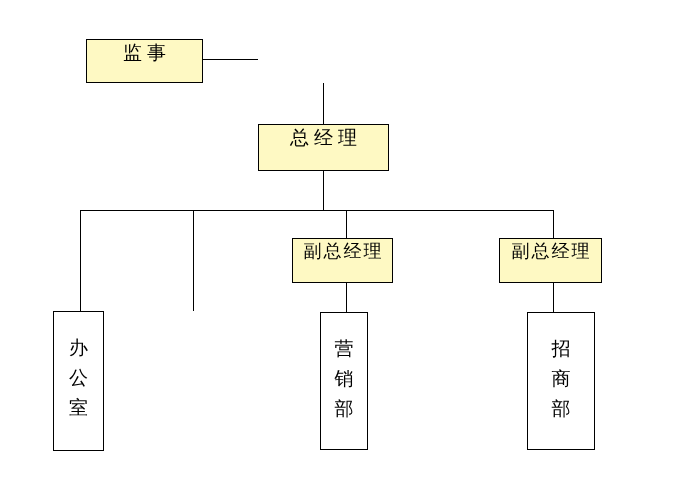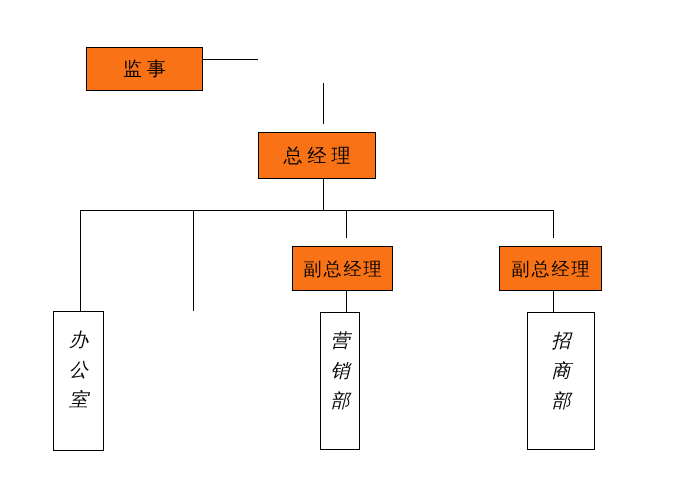--- a/index.html
+++ b/index.html
@@ -13,25 +13,24 @@
     height: 499px;
     background: #ffffff;
     font-family: "Liberation Sans", sans-serif;
     color: #000000;
     overflow: hidden;
   }
   .box {
     position: absolute;
     box-sizing: border-box;
     border: 1px solid #000000;
-    background: #f97316;
+    background: #fef9c3;
     display: flex;
-    align-items: center;
+    align-items: flex-start;
     justify-content: center;
-    margin-top: 8px;
   }
   .hlabel {
     font-size: 19px;
     letter-spacing: 5px;
     padding-left: 5px; 
     white-space: nowrap;
     color: #000000;
   }
   .hlabel-sm {
     font-size: 18px;
@@ -43,28 +42,27 @@
   }
   .vbox {
     position: absolute;
     box-sizing: border-box;
     border: 1px solid #000000;
     background: #ffffff;
   }
   .vlabel {
     display: block;
     width: 1.08em;
-    margin: 0 auto;
+    margin: 8px auto;
     padding-top: 13px;
     font-size: 19px;
     line-height: 30px;
     text-align: center;
     word-break: break-all;
     color: #000000;
-    font-style: italic;
   }
   .line {
     position: absolute;
     background: #000000;
   }
 </style>
 </head>
 <body>
 
 <div id="canvas">
@@ -78,38 +76,38 @@
   <div class="line" style="left:346px; top:210px; width:1px; height:28px"></div>
   <div class="line" style="left:553px; top:210px; width:1px; height:28px"></div>
   <div class="line" style="left:346px; top:283px; width:1px; height:29px"></div>
   <div class="line" style="left:553px; top:283px; width:1px; height:29px"></div>
 
   <div class="box" style="left:86px; top:39px; width:117px; height:44px">
     <span class="hlabel">监事</span>
   </div>
 
 
-  <div class="box" style="left:258px; top:124px; width:118px; height:47px">
+  <div class="box" style="left:258px; top:124px; width:131px; height:47px">
     <span class="hlabel">总经理</span>
   </div>
 
   <div class="box" style="left:292px; top:238px; width:101px; height:45px">
     <span class="hlabel-sm">副总经理</span>
   </div>
 
   <div class="box" style="left:499px; top:238px; width:103px; height:45px">
     <span class="hlabel-sm">副总经理</span>
   </div>
 
   <div class="vbox" style="left:53px; top:311px; width:51px; height:140px">
     <span class="vlabel">办公室</span>
   </div>
 
 
-  <div class="vbox" style="left:320px; top:312px; width:40px; height:138px">
+  <div class="vbox" style="left:320px; top:312px; width:48px; height:138px">
     <span class="vlabel">营销部</span>
   </div>
 
   <div class="vbox" style="left:527px; top:312px; width:68px; height:138px">
     <span class="vlabel">招商部</span>
   </div>
 
 </div>
 
 </body></html>

